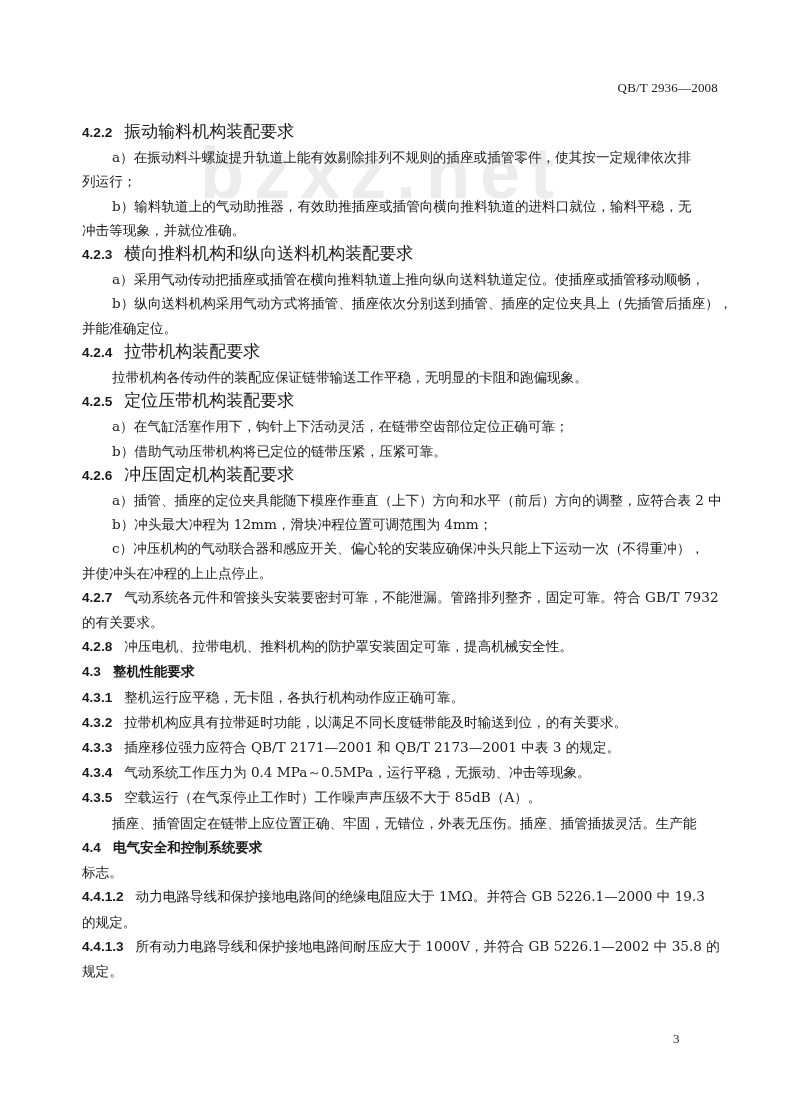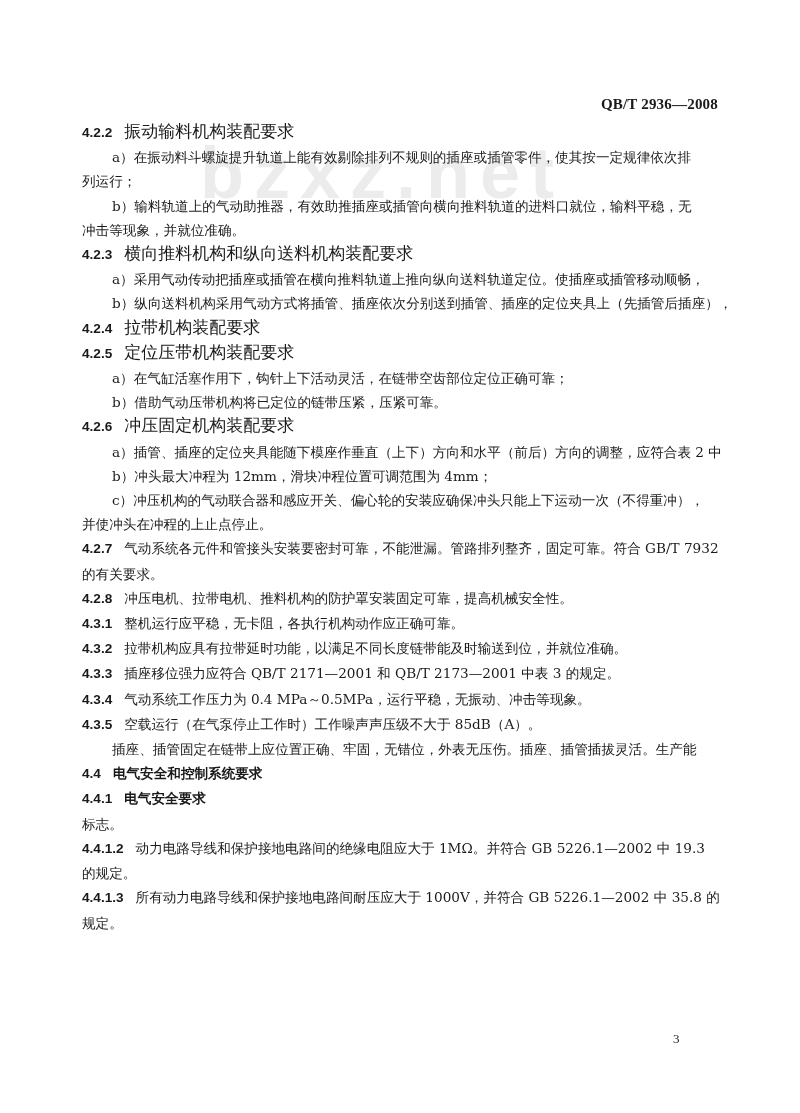--- a/index.html
+++ b/index.html
@@ -4,21 +4,21 @@
 <style>
   html, body { margin: 0; padding: 0; background: #ffffff; }
   body {
     width: 800px; height: 1113px; position: relative; overflow: hidden;
     font-family: "DejaVu Serif", "Liberation Serif", serif;
     color: #1a1a1a;
   }
   .std-code {
     position: absolute; top: 80px; right: 82px;
     font-family: "Liberation Serif", "DejaVu Serif", serif;
-    font-weight: bold; font-size: 15px; letter-spacing: 0.2px; margin-top: 16px;
+    font-weight: normal; font-size: 13px; letter-spacing: 0.2px;
   }
   .watermark {
     position: absolute; left: 200px; top: 132px;
     font-family: "Liberation Sans", "DejaVu Sans", sans-serif;
     font-weight: bold; font-size: 72px; color: #ececec;
     letter-spacing: 10px; z-index: 0; white-space: nowrap;
   }
   .content {
     position: absolute; left: 82px; top: 120px; width: 640px; z-index: 1;
     font-size: 13.6px; line-height: 24.2px;
@@ -55,48 +55,50 @@
 
   <div class="line"><span class="num">4.2.2</span><span class="sub">振动输料机构装配要求</span></div>
   <div class="line indent">a）在振动料斗螺旋提升轨道上能有效剔除排列不规则的插座或插管零件，使其按一定规律依次排</div>
   <div class="line">列运行；</div>
   <div class="line indent">b）输料轨道上的气动助推器，有效助推插座或插管向横向推料轨道的进料口就位，输料平稳，无</div>
   <div class="line">冲击等现象，并就位准确。</div>
 
   <div class="line"><span class="num">4.2.3</span><span class="sub">横向推料机构和纵向送料机构装配要求</span></div>
   <div class="line indent">a）采用气动传动把插座或插管在横向推料轨道上推向纵向送料轨道定位。使插座或插管移动顺畅，</div>
   <div class="line indent">b）纵向送料机构采用气动方式将插管、插座依次分别送到插管、插座的定位夹具上（先插管后插座），</div>
+  <div class="line">并能准确定位。</div>
 
   <div class="line"><span class="num">4.2.4</span><span class="sub">拉带机构装配要求</span></div>
+  <div class="line indent">拉带机构各传动件的装配应保证链带输送工作平稳，无明显的卡阻和跑偏现象。</div>
 
   <div class="line"><span class="num">4.2.5</span><span class="sub">定位压带机构装配要求</span></div>
   <div class="line indent">a）在气缸活塞作用下，钩针上下活动灵活，在链带空齿部位定位正确可靠；</div>
   <div class="line indent">b）借助气动压带机构将已定位的链带压紧，压紧可靠。</div>
 
   <div class="line"><span class="num">4.2.6</span><span class="sub">冲压固定机构装配要求</span></div>
   <div class="line indent">a）插管、插座的定位夹具能随下模座作垂直（上下）方向和水平（前后）方向的调整，应符合表 2 中</div>
   <div class="line indent">b）冲头最大冲程为 12mm，滑块冲程位置可调范围为 4mm；</div>
   <div class="line indent">c）冲压机构的气动联合器和感应开关、偏心轮的安装应确保冲头只能上下运动一次（不得重冲），</div>
   <div class="line">并使冲头在冲程的上止点停止。</div>
 
   <div class="line"><span class="num">4.2.7</span><span>气动系统各元件和管接头安装要密封可靠，不能泄漏。管路排列整齐，固定可靠。符合 GB/T 7932</span></div>
   <div class="line">的有关要求。</div>
 
   <div class="line"><span class="num">4.2.8</span><span>冲压电机、拉带电机、推料机构的防护罩安装固定可靠，提高机械安全性。</span></div>
 
+  <div class="line"><span class="num">4.3</span><span class="bold">整机性能要求</span></div>
   <div class="line"><span class="num">4.3.1</span><span>整机运行应平稳，无卡阻，各执行机构动作应正确可靠。</span></div>
-  <div class="line"><span class="num">4.3.2</span><span>拉带机构应具有拉带延时功能，以满足不同长度链带能及时输送到位，并就位准确。</span></div>
+  <div class="line"><span class="num">4.3.2</span><span>拉带机构应具有拉带延时功能，以满足不同长度链带能及时输送到位，的有关要求。</span></div>
   <div class="line"><span class="num">4.3.3</span><span>插座移位强力应符合 QB/T 2171—2001 和 QB/T 2173—2001 中表 3 的规定。</span></div>
   <div class="line"><span class="num">4.3.4</span><span>气动系统工作压力为 0.4 MPa～0.5MPa，运行平稳，无振动、冲击等现象。</span></div>
   <div class="line"><span class="num">4.3.5</span><span>空载运行（在气泵停止工作时）工作噪声声压级不大于 85dB（A）。</span></div>
   <div class="line indent">插座、插管固定在链带上应位置正确、牢固，无错位，外表无压伤。插座、插管插拔灵活。生产能</div>
 
   <div class="line"><span class="num">4.4</span><span class="bold">电气安全和控制系统要求</span></div>
-  <div class="line"><span class="num">4.4.1</span><span class="bold">电气安全要求</span></div>
   <div class="line">标志。</div>
-  <div class="line"><span class="num">4.4.1.2</span><span>动力电路导线和保护接地电路间的绝缘电阻应大于 1MΩ。并符合 GB 5226.1—2002 中 19.3</span></div>
+  <div class="line"><span class="num">4.4.1.2</span><span>动力电路导线和保护接地电路间的绝缘电阻应大于 1MΩ。并符合 GB 5226.1—2000 中 19.3</span></div>
   <div class="line">的规定。</div>
   <div class="line"><span class="num">4.4.1.3</span><span>所有动力电路导线和保护接地电路间耐压应大于 1000V，并符合 GB 5226.1—2002 中 35.8 的</span></div>
   <div class="line">规定。</div>
 
 </div>
 
 <div class="page-num">3</div>
 
 </body></html>

